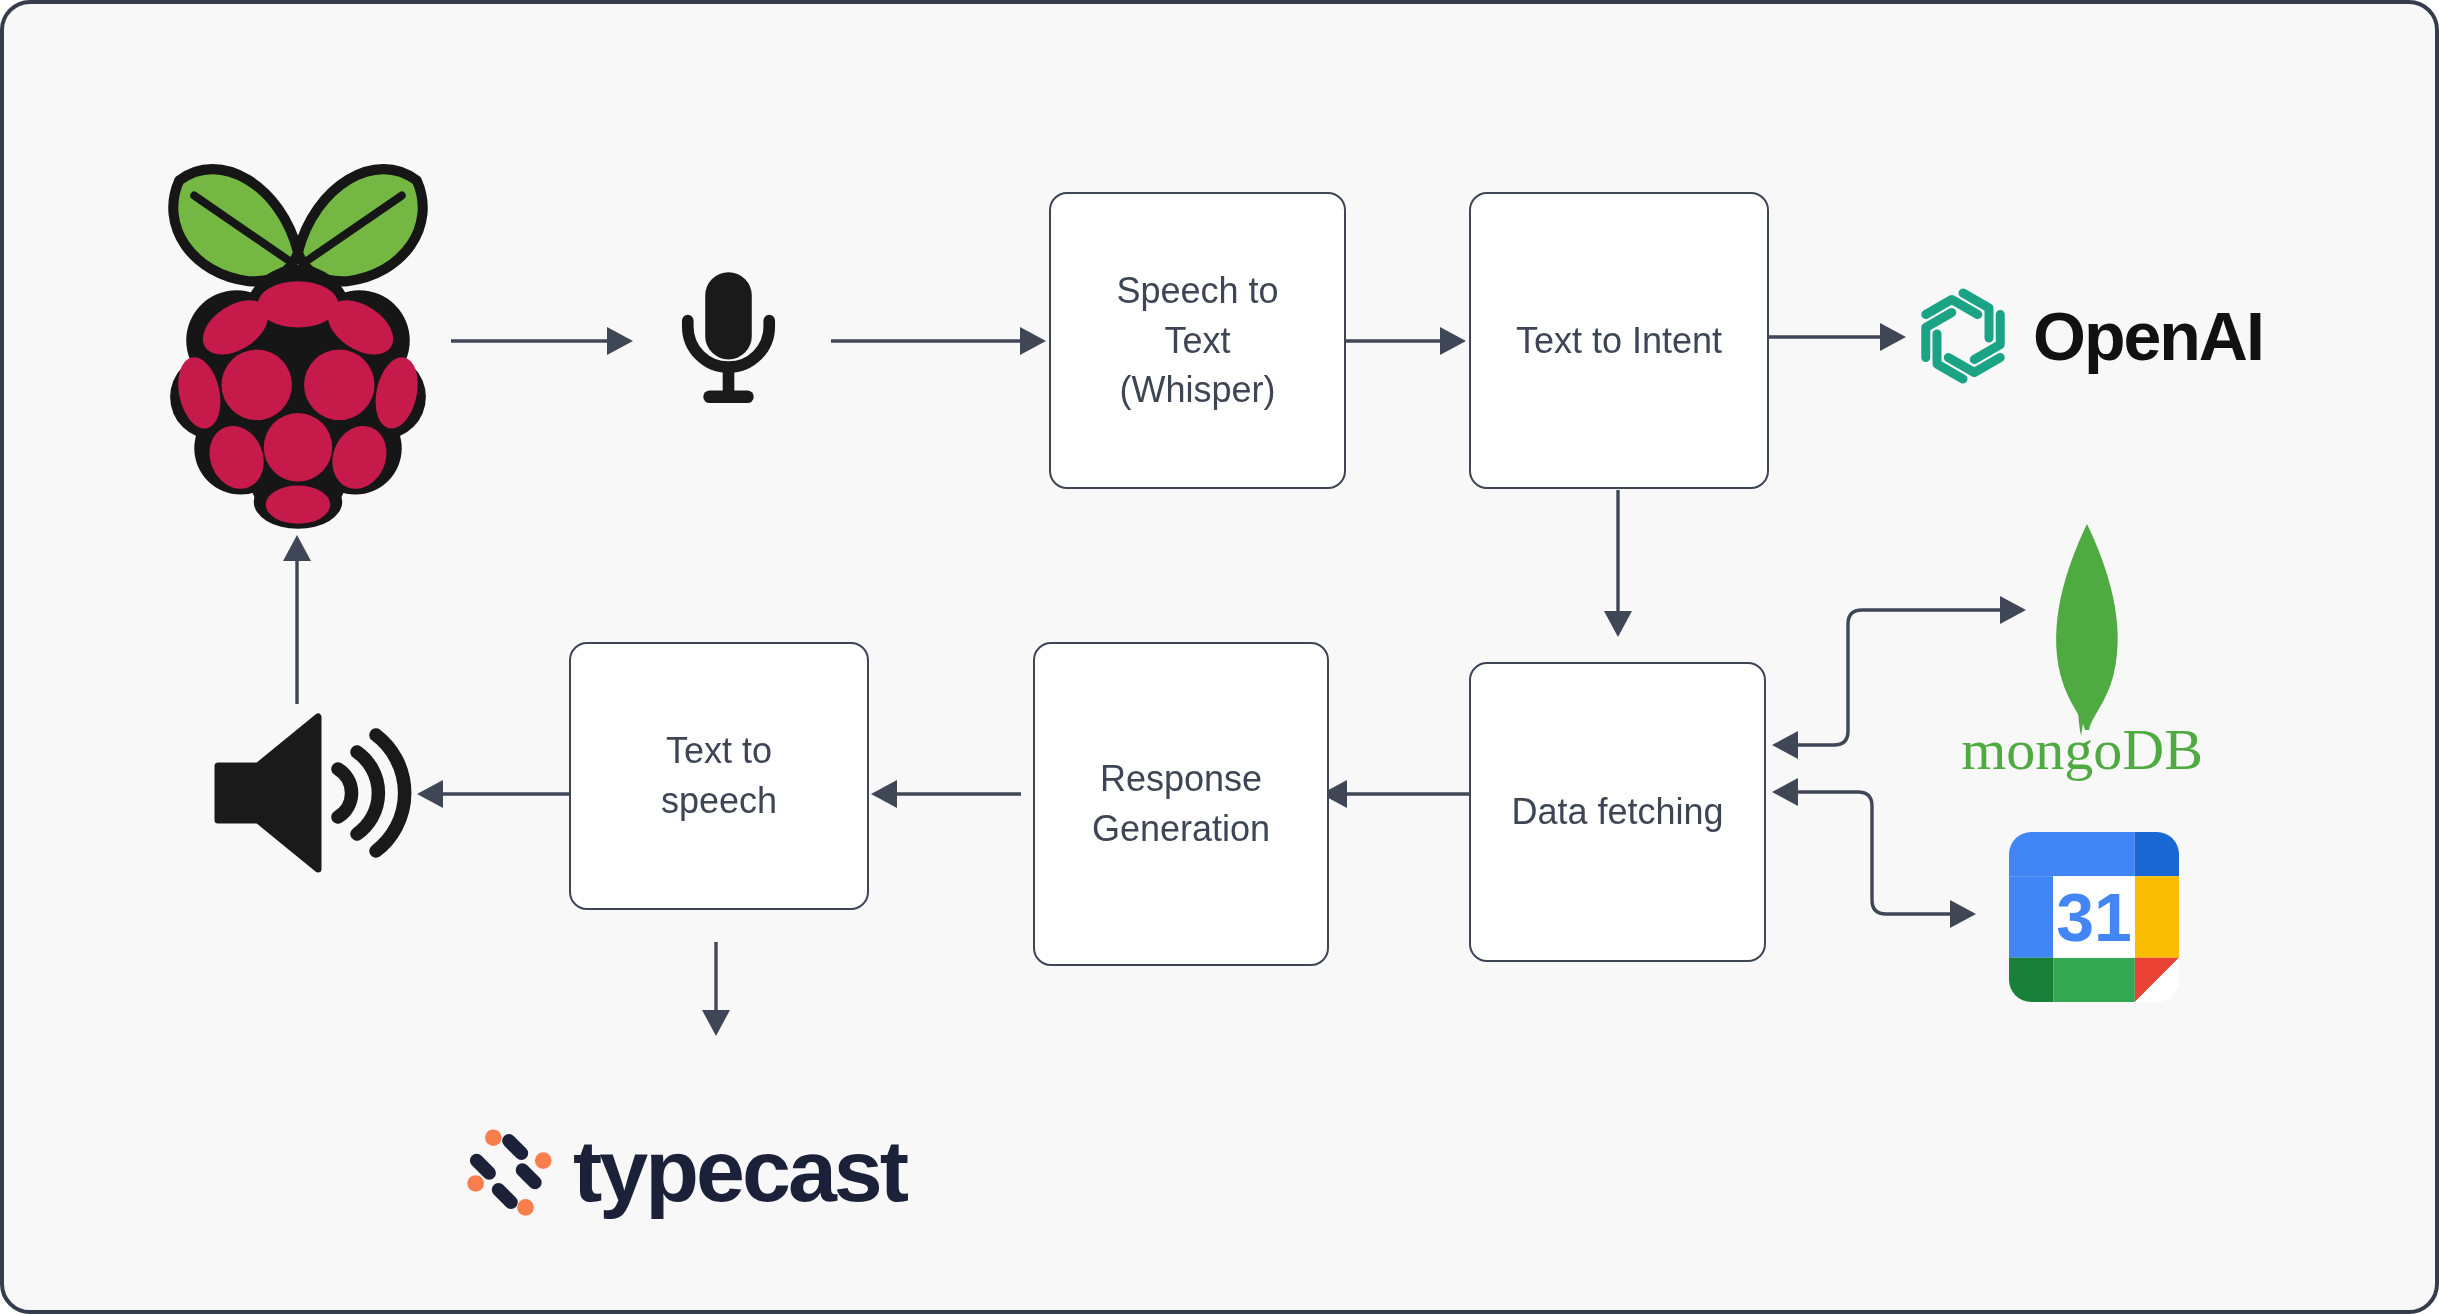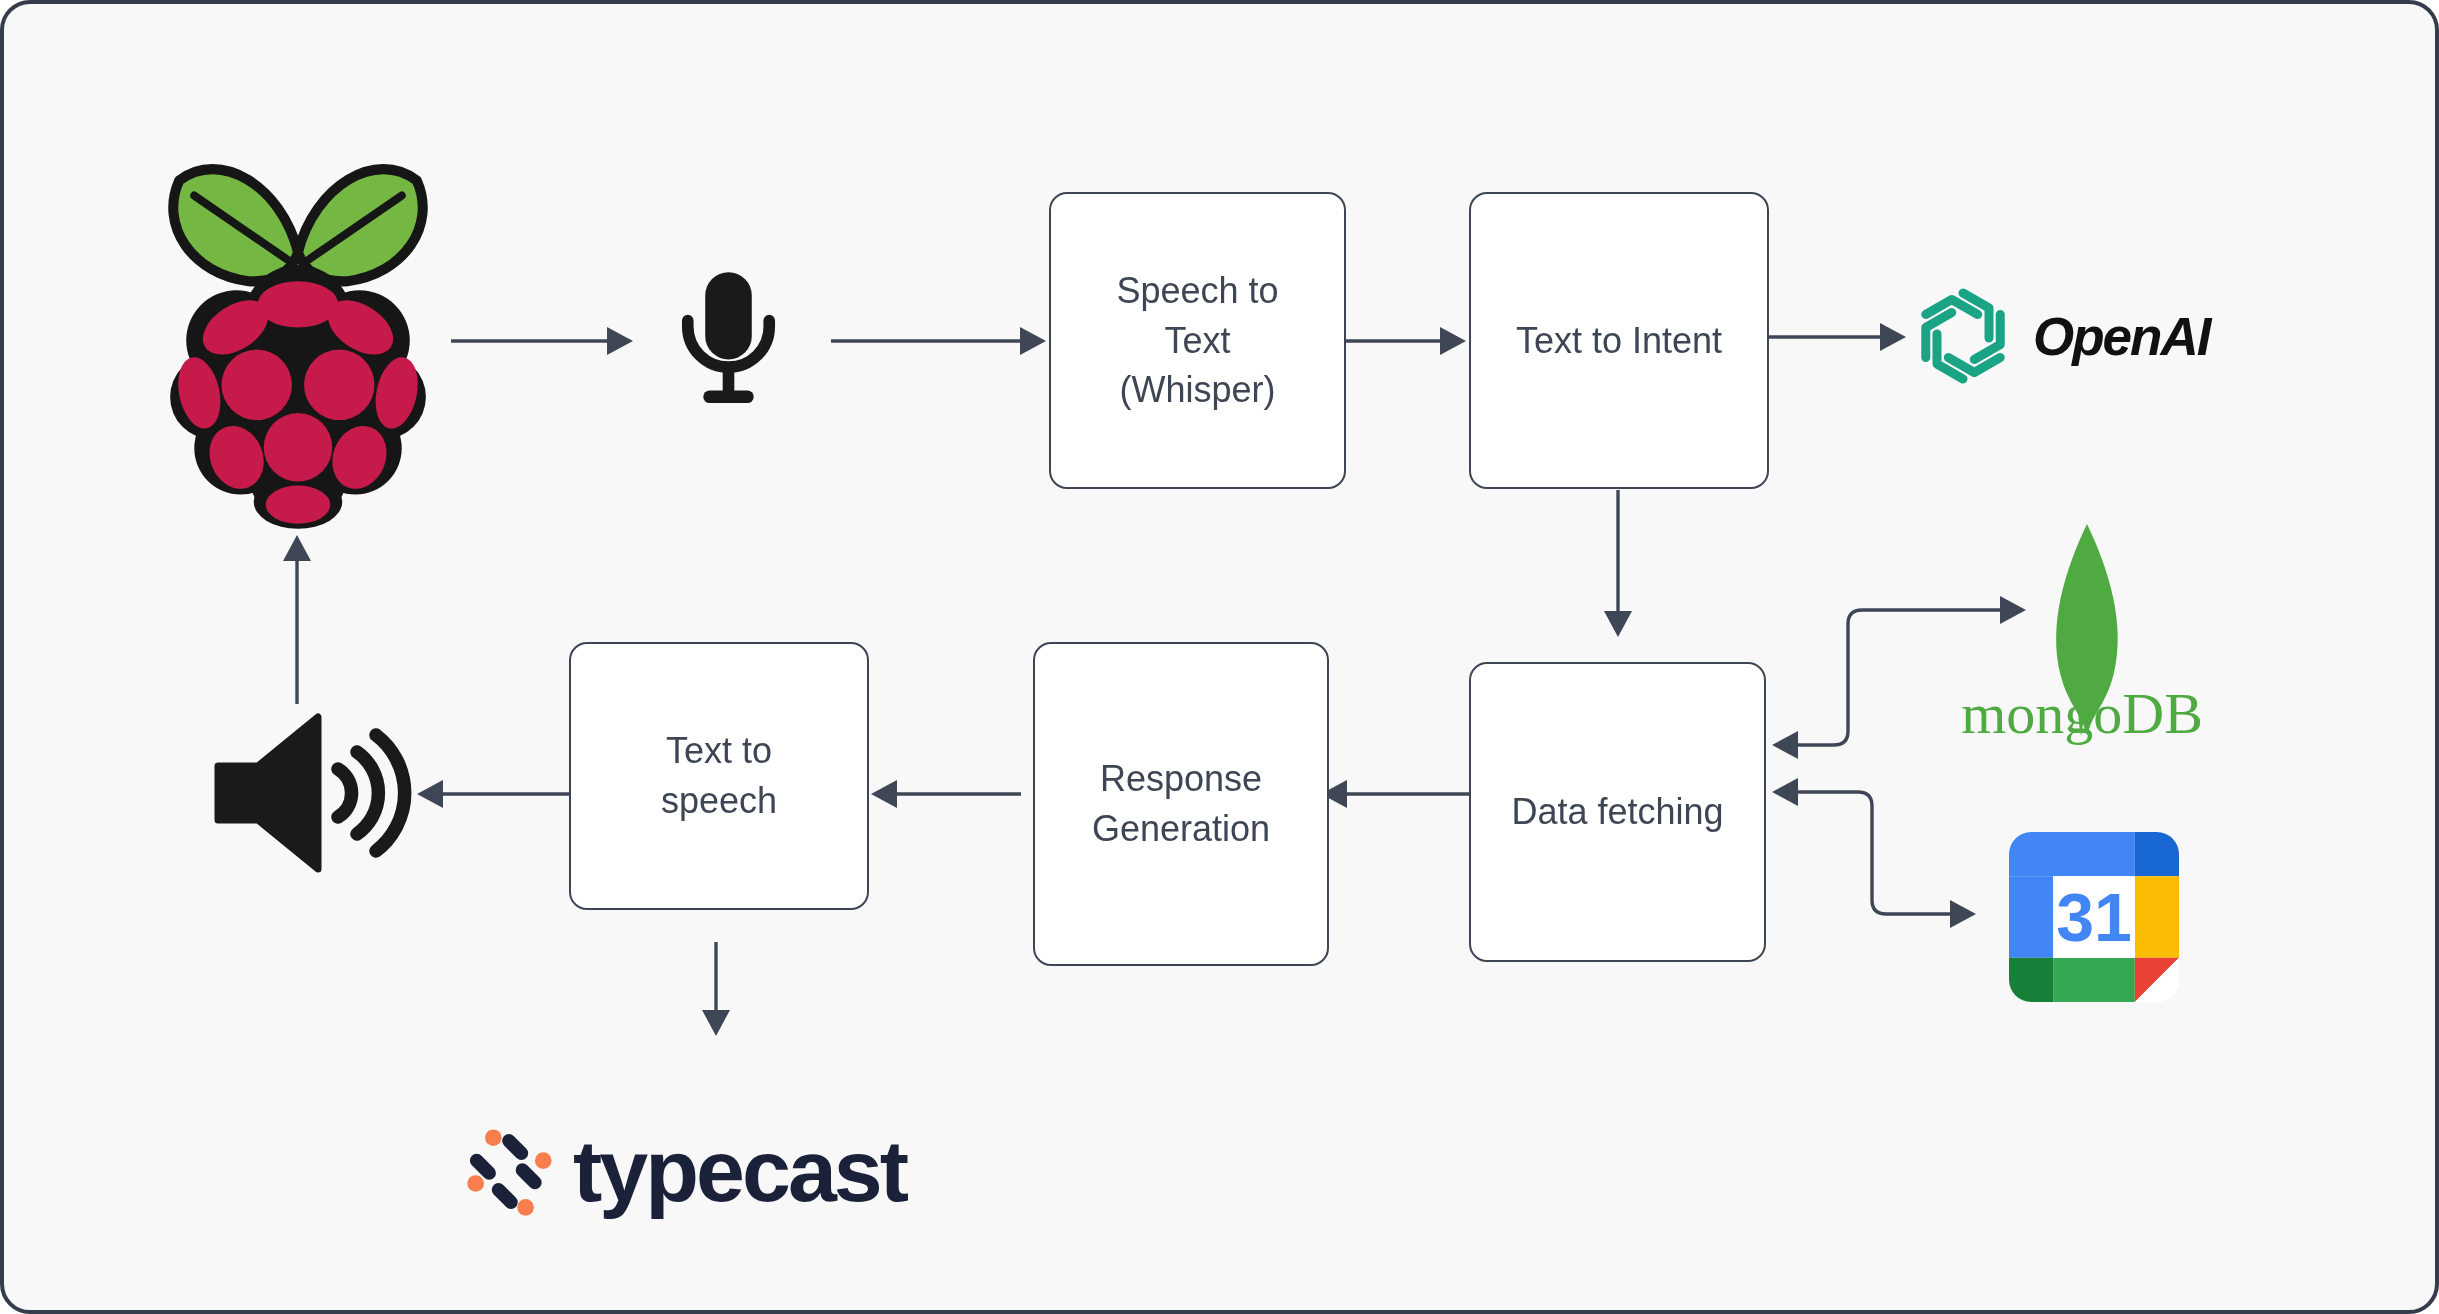--- a/index.html
+++ b/index.html
@@ -29,21 +29,21 @@
     display:flex;align-items:center;justify-content:center;
     text-align:center;
   }
   .box .label{
     color:var(--box-text,#3e4554);
     font-size:36px;line-height:1.38;
     white-space:pre-line;
   }
   
   .openai{display:flex;align-items:center;gap:14px;}
-  .openai-text{color:var(--openai-text,#111);font-size:53px;font-weight:700;letter-spacing:-2px;font-style:italic;}
+  .openai-text{color:var(--openai-text,#111);font-size:68px;font-weight:700;letter-spacing:-2px;}
   
   .mongo-text{
     font-family:"Liberation Serif",serif;
     color:var(--mongo-green,#4faa41);
     font-size:58px;text-align:center;width:280px;
   }
   
   .typecast{display:flex;align-items:center;gap:10px;margin-top:37px;}
   .typecast-text{color:var(--typecast-navy,#1a2139);font-size:88px;font-weight:700;letter-spacing:-3px;}
   .cal-day{
@@ -172,21 +172,21 @@
     <span class="label">Text to
 speech</span>
   </div>
 
   <svg class="abs" style="left:2032px;top:518px;" width="102" height="208" viewBox="0 0 104 212">
     <path d="M52 2 C30 48 12 104 25 156 C33 186 46 196 50 212 L54 212 C58 196 71 186 79 156 C92 104 74 48 52 2 Z" fill="var(--mongo-green)"></path>
   </svg>
   <svg class="abs" style="left:2070px;top:700px;" width="14" height="32" viewBox="0 0 14 32">
     <path d="M4 0 C4 12 5 22 7 32 C9 22 10 12 10 0 Z" fill="var(--mongo-green)"></path>
   </svg>
-  <div class="mongo-text abs" style="left:1938px;top:676px;text-align:center;">mongoDB</div>
+  <div class="mongo-text abs" style="left:1938px;top:712px;text-align:center;">mongoDB</div>
 
   <svg class="abs" style="left:2005px;top:828px;" width="170" height="170" viewBox="0 0 100 100">
     <defs>
       <clipPath id="calclip">
           <rect x="0" y="0" width="100" height="100" rx="13"></rect>
         </clipPath>
     </defs>
     <g clip-path="url(#calclip)">
       <rect x="0" y="0" width="100" height="100" fill="#ffffff"></rect>
       <rect x="0" y="0" width="74" height="26" fill="var(--cal-blue)"></rect>

